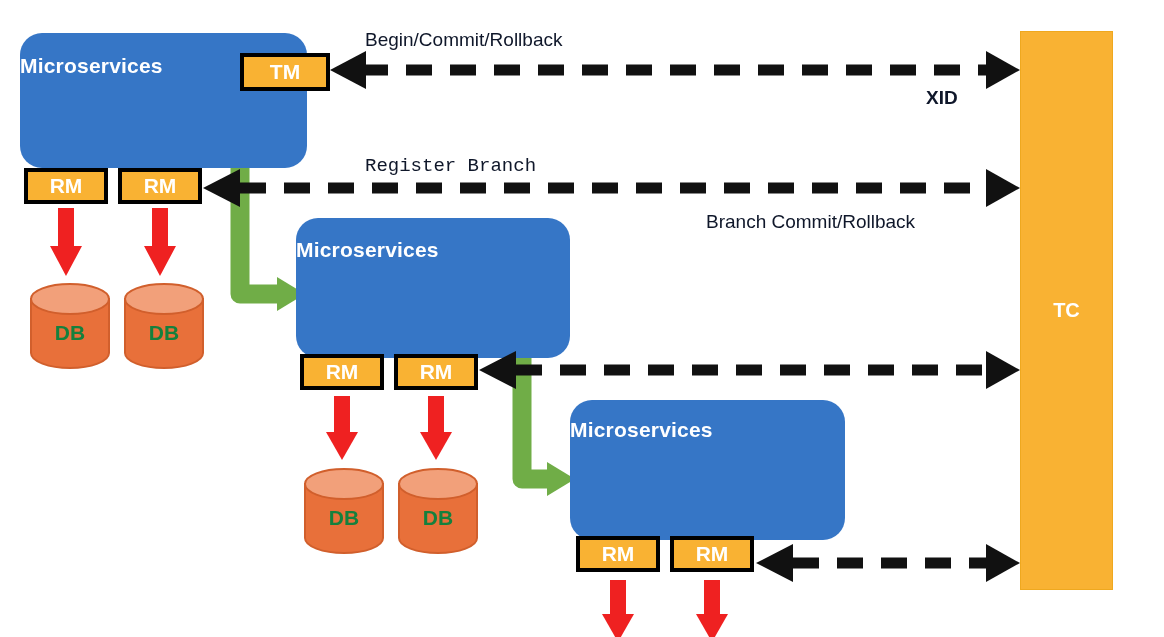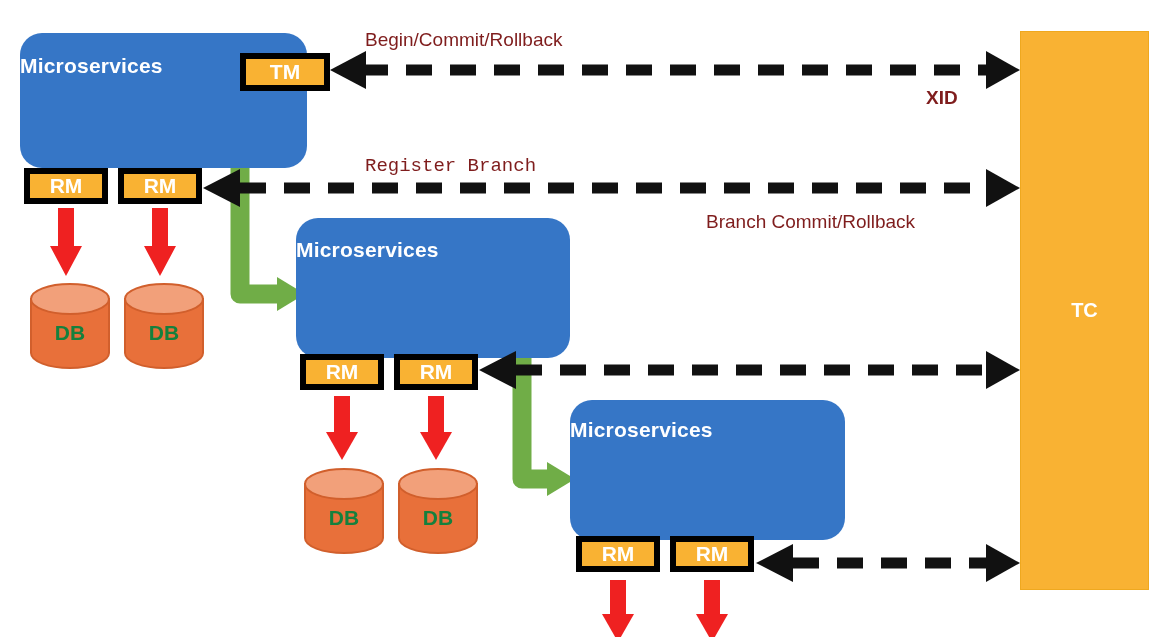--- a/index.html
+++ b/index.html
@@ -33,21 +33,21 @@
   .chip{
     position:absolute;
     background:#f9b233;
     color:#ffffff;
     font-weight:bold;
     font-size:21px;
     display:flex;
     align-items:center;
     justify-content:center;
     box-sizing:border-box;
-    border:6px solid #000000;
+    border:4px solid #000000;
   }
 
   
   .tc-col{
     position:absolute;
     background:#f9b233;
     border:1px solid #efa81f;
     box-sizing:border-box;
     display:flex;
     align-items:center;
@@ -76,21 +76,21 @@
   .svg-layer{
     position:absolute;left:0;top:0;
     width:1164px;height:637px;
     pointer-events:none;
   }
 
   
   .caption{
     position:absolute;
     font-size:19px;
-    color:#7f1d1d;
+    color:#0f172a;
     white-space:nowrap;
   }
   .caption.bold{font-weight:bold;}
 </style>
 </head>
 <body>
 
 <div id="stage">
 
   <svg class="svg-layer">
@@ -136,21 +136,21 @@
   </div>
   <div class="ms-label" style="left:570px;top:418px;width:275px;">Microservices</div>
 
   <div class="chip" style="left:576px;top:536px;width:84px;height:36px;">
     <span>RM</span>
   </div>
   <div class="chip" style="left:670px;top:536px;width:84px;height:36px;">
     <span>RM</span>
   </div>
 
-  <div class="tc-col" style="left:1020px;top:31px;width:129px;height:559px;justify-content:center;">
+  <div class="tc-col" style="left:1020px;top:31px;width:93px;height:559px;justify-content:center;">
     <span>TC</span>
   </div>
 
   <svg class="svg-layer">
 
     <g>
       <rect x="58" y="208" width="16" height="42" fill="#ef2121"></rect>
       <path d="M 50 246 L 82 246 L 66 276 Z" fill="#ef2121"></path>
     </g>
     <g>

